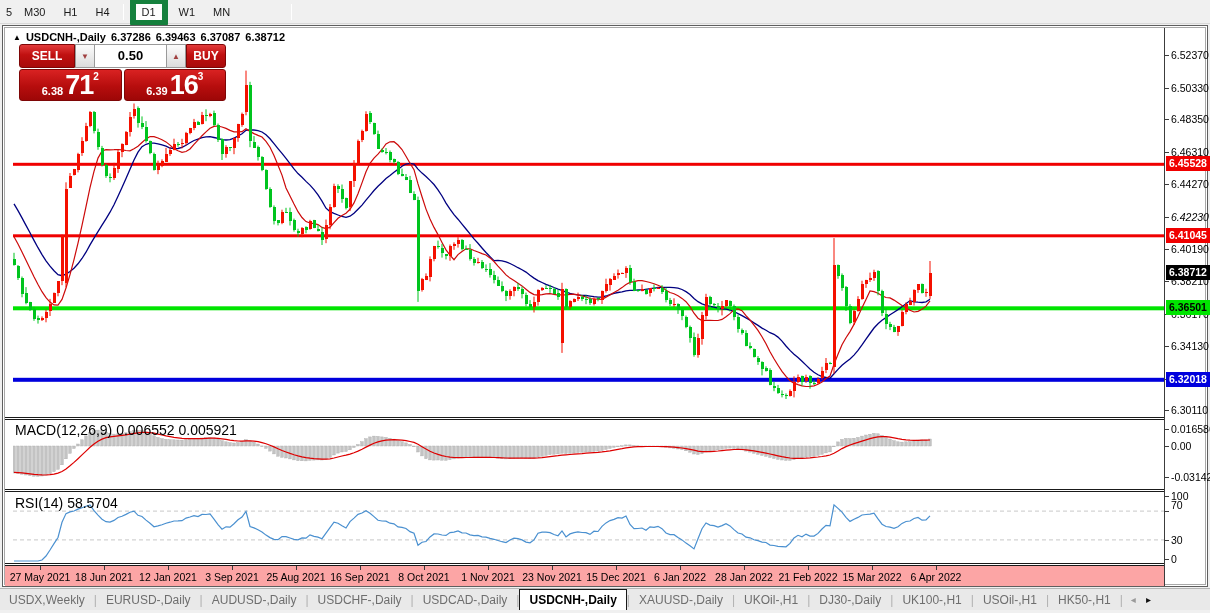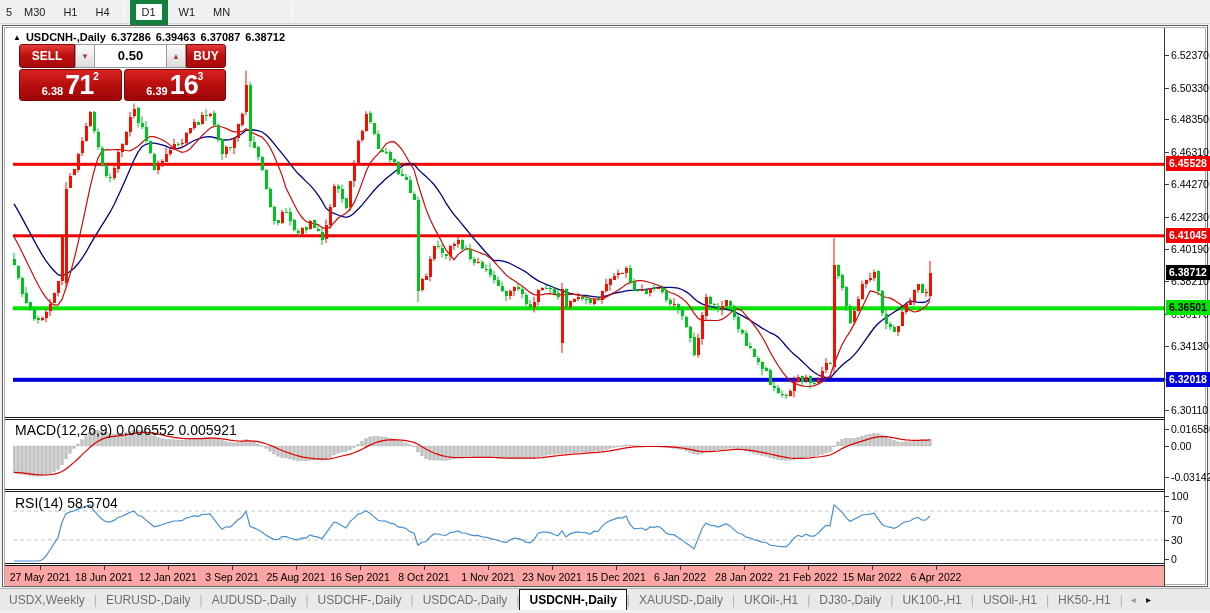--- a/index.html
+++ b/index.html
@@ -814,21 +814,21 @@
         <div class="tick-lab" style="top: 27px;">6.52370</div>
         <div class="tick-mark" style="top: 27px;"></div>
         <div class="tick-lab" style="top: 60px;">6.50330</div>
         <div class="tick-mark" style="top: 60px;"></div>
         <div class="tick-lab" style="top: 91px;">6.48350</div>
         <div class="tick-mark" style="top: 91px;"></div>
         <div class="tick-lab" style="top: 124px;">6.46310</div>
         <div class="tick-mark" style="top: 124px;"></div>
         <div class="tick-lab" style="top: 156px;">6.44270</div>
         <div class="tick-mark" style="top: 156px;"></div>
-        <div class="tick-lab" style="top: 189px;">6.42230</div>
+        <div class="tick-lab" style="top: 189px; font-style: italic;">6.42230</div>
         <div class="tick-mark" style="top: 189px;"></div>
         <div class="tick-lab" style="top: 221px; text-align: right;">6.40190</div>
         <div class="tick-mark" style="top: 221px;"></div>
         <div class="tick-lab" style="top: 253px;">6.38210</div>
         <div class="tick-mark" style="top: 253px;"></div>
         <div class="tick-lab" style="top: 286px;">6.36170</div>
         <div class="tick-mark" style="top: 286px;"></div>
         <div class="tick-lab" style="top: 318px;">6.34130</div>
         <div class="tick-mark" style="top: 318px;"></div>
         <div class="tick-lab" style="top: 351px;">6.32090</div>
@@ -836,21 +836,21 @@
         <div class="tick-lab" style="top: 382px;">6.30110</div>
         <div class="tick-mark" style="top: 382px;"></div>
         <div class="tick-lab" style="top: 401px;">0.016586</div>
         <div class="tick-mark" style="top: 401px;"></div>
         <div class="tick-lab" style="top: 418px;">0.00</div>
         <div class="tick-mark" style="top: 418px;"></div>
         <div class="tick-lab" style="top: 449px;">-0.031421</div>
         <div class="tick-mark" style="top: 449px;"></div>
         <div class="tick-lab" style="top: 468px;">100</div>
         <div class="tick-mark" style="top: 468px;"></div>
-        <div class="tick-lab" style="top: 492px;">70</div>
+        <div class="tick-lab" style="top: 477px;">70</div>
         <div class="tick-mark" style="top: 483px;"></div>
         <div class="tick-lab" style="top: 512px;">30</div>
         <div class="tick-mark" style="top: 512px;"></div>
         <div class="tick-lab" style="top: 531px;">0</div>
         <div class="tick-mark" style="top: 531px;"></div>
         <div class="badge" style="top: 136px; background: rgb(240, 0, 0); color: rgb(255, 255, 255);">6.45528</div>
         <div class="badge" style="top: 208px; background: rgb(240, 0, 0); color: rgb(255, 255, 255);">6.41045</div>
         <div class="badge" style="top: 280px; background: rgb(0, 228, 0); color: rgb(0, 0, 0);">6.36501</div>
         <div class="badge" style="top: 352px; background: rgb(0, 0, 221); color: rgb(255, 255, 255);">6.32018</div>
         <div class="badge" style="top: 245px; background: rgb(0, 0, 0); color: rgb(255, 255, 255);">6.38712</div>

